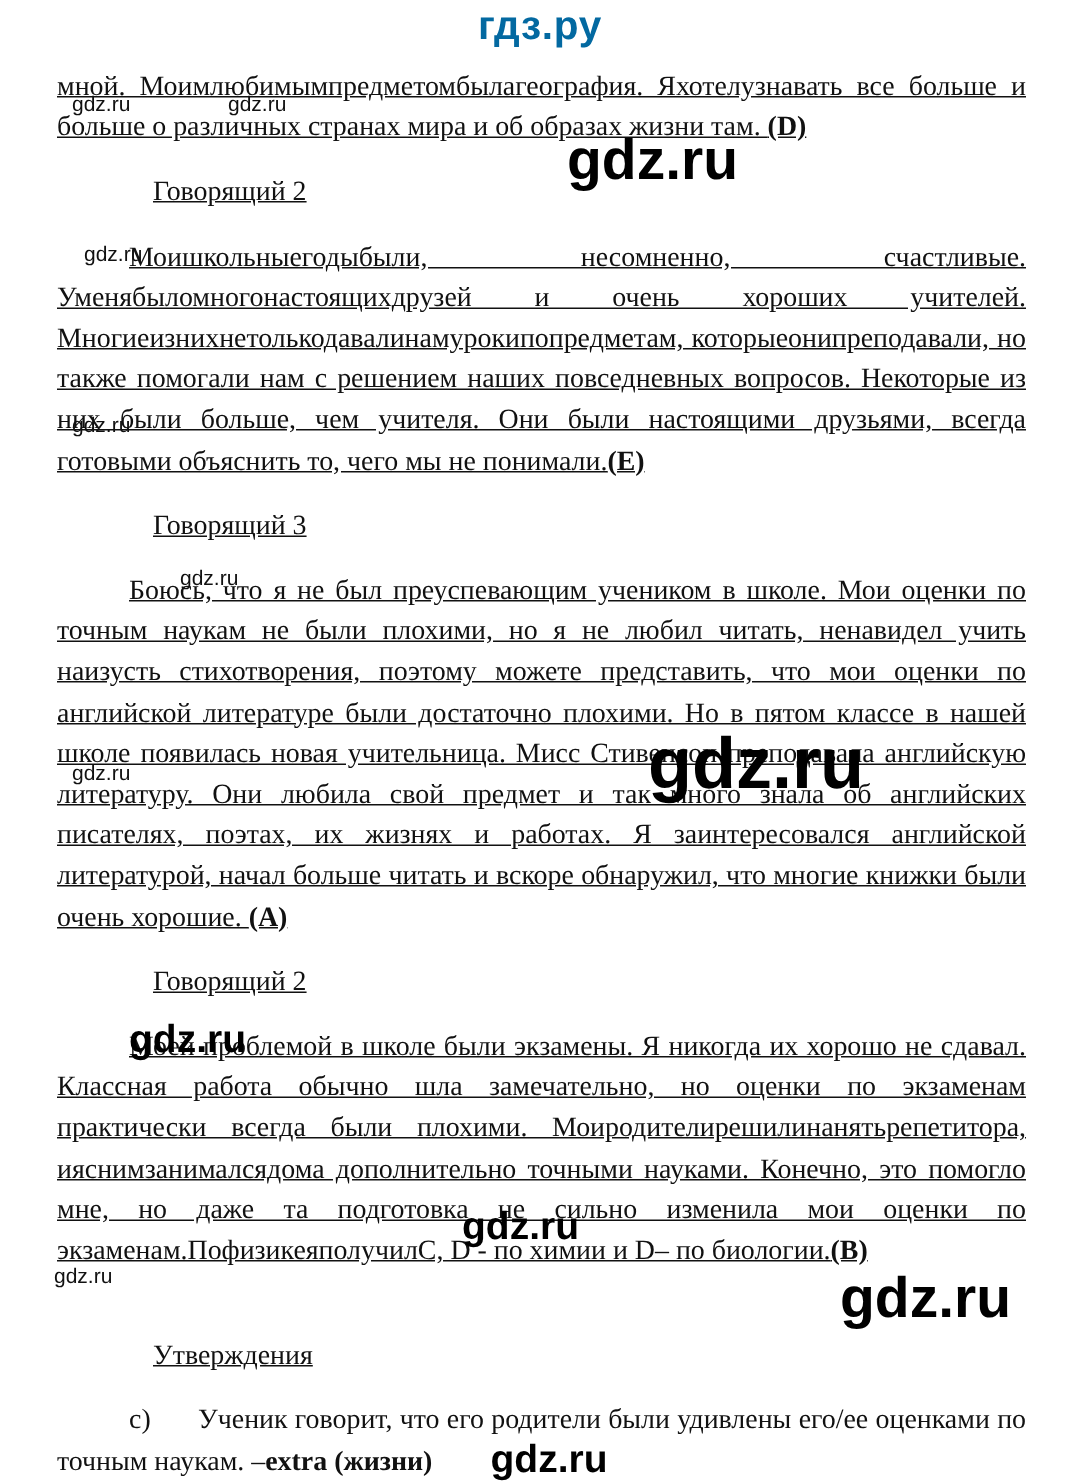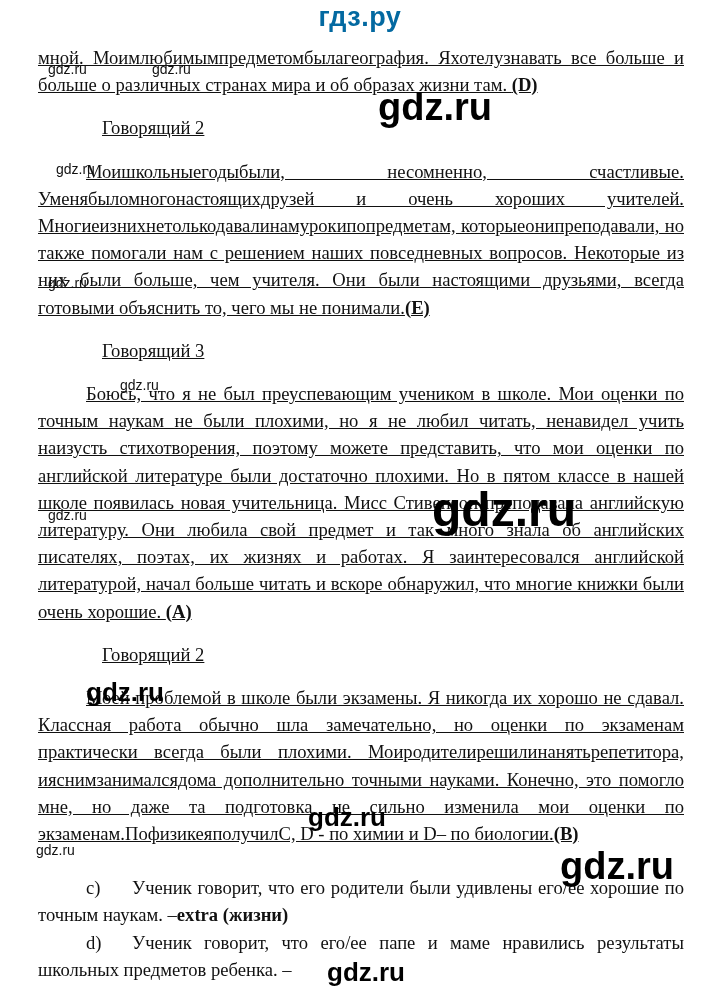--- a/index.html
+++ b/index.html
@@ -104,24 +104,25 @@
   <p class="p"><span>Моишкольныегодыбыли, несомненно, счастливые. Уменябыломногонастоящихдрузей и очень хороших учителей. Многиеизнихнетолькодавалинамурокипопредметам, которыеонипреподавали, но также помогали нам с решением наших повседневных вопросов. Некоторые из них были больше, чем учителя. Они были настоящими друзьями, всегда готовыми объяснить то, чего мы не понимали.</span><span class="b">(E)</span></p>
 
   <p class="heading">Говорящий 3</p>
   <p class="p"><span>Боюсь, что я не был преуспевающим учеником в школе. Мои оценки по точным наукам не были плохими, но я не любил читать, ненавидел учить наизусть стихотворения, поэтому можете представить, что мои оценки по английской литературе были достаточно плохими. Но в пятом классе в нашей школе появилась новая учительница. Мисс Стивенсон преподавала английскую литературу. Они любила свой предмет и так много знала об английских писателях, поэтах, их жизнях и работах. Я заинтересовался английской литературой, начал больше читать и вскоре обнаружил, что многие книжки были очень хорошие. </span><span class="b">(A)</span></p>
 
   <p class="heading">Говорящий 2</p>
   <p class="p"><span>Моей проблемой в школе были экзамены. Я никогда их хорошо не сдавал. Классная работа обычно шла замечательно, но оценки по экзаменам практически всегда были плохими. Моиродителирешилинанятьрепетитора, ияснимзанималсядома дополнительно точными науками. Конечно, это помогло мне, но даже та подготовка не сильно изменила мои оценки по экзаменам.ПофизикеяполучилC, D - по химии и D– по биологии.</span><span class="b">(B)</span></p>
 
   <div style="height:27px"></div>
 
+  <p class="heading">Утверждения</p>
 
 
 
-  <p class="stmt"><span class="letter">c)</span><span>Ученик говорит, что его родители были удивлены его/ее хорошие по точным наукам. –</span><span class="b">extra (жизни)</span></p>
+  <p class="stmt"><span class="letter">c)</span><span>Ученик говорит, что его родители были удивлены его/ее оценками по точным наукам. –</span><span class="b">extra (жизни)</span></p>
 
   <p class="stmt"><span class="letter">d)</span><span>Ученик говорит, что его/ее папе и маме нравились результаты школьных предметов ребенка. – </span></p>
 </div>
 
 <div class="wm-small" style="left:48px; top:62px;">gdz.ru</div>
 <div class="wm-small" style="left:152px; top:62px;">gdz.ru</div>
 <div class="wm-big" style="left:378px; top:88px;">gdz.ru</div>
 <div class="wm-small" style="left:56px; top:162px;">gdz.ru</div>
 <div class="wm-small" style="left:48px; top:276px;">gdz.ru</div>
 <div class="wm-small" style="left:120px; top:378px;">gdz.ru</div>

